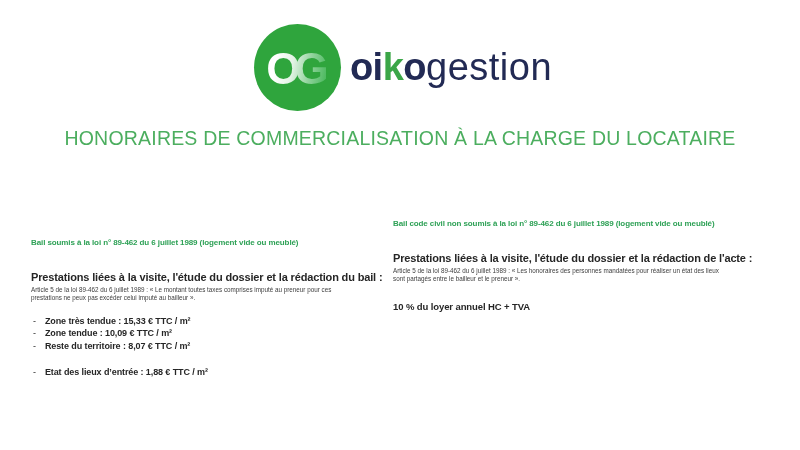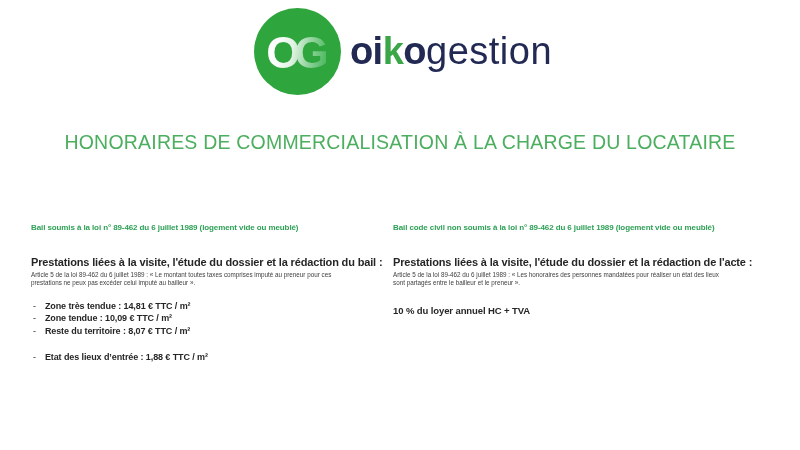--- a/index.html
+++ b/index.html
@@ -1,38 +1,38 @@
 <!DOCTYPE html>
 <html><head>
 <meta charset="utf-8">
 <style>
   * { margin:0; padding:0; box-sizing:border-box; }
   html,body { width:800px; height:450px; background:#ffffff; font-family:"Liberation Sans", sans-serif; }
   .page { position:relative; width:800px; height:450px; overflow:hidden; background:#ffffff; }
 
   
-  .logo-row { display:flex; align-items:center; justify-content:center; padding-top:8px; margin-left:6px; gap:9px; }
+  .logo-row { display:flex; align-items:center; justify-content:center; padding-top:24px; margin-left:6px; gap:9px; }
   .logo-circle { width:87px; height:87px; border-radius:50%; background:#2FA53D; display:flex; align-items:center; justify-content:center; flex:0 0 auto; }
   .monogram {
     font-size:44px; font-weight:bold; letter-spacing:-6px; padding-right:6px;
     background:linear-gradient(100deg, #ffffff 18%, #e3f3e5 42%, #8FD29B 68%, #4CB95F 92%);
     -webkit-background-clip:text; background-clip:text; color:transparent;
     transform:translateY(1px);
   }
   .wordmark { font-size:38px; color:#222A54; font-weight:bold; letter-spacing:-0.5px;text-align:right; }
   .wordmark .green { color:#3BA648; }
   .wordmark .light { font-weight:normal; letter-spacing:0.5px; }
 
   
-  .title { margin-top:36px; text-align:center; color:#4CAE5F; font-size:19.5px; font-weight:normal; letter-spacing:0.2px; }
+  .title { margin-top:16px; text-align:center; color:#4CAE5F; font-size:19.5px; font-weight:normal; letter-spacing:0.2px; }
 
   
   .columns { display:flex; margin-top:69px; padding-left:31px; }
   .col { display:block; }
-  .col-left { width:346px; }
+  .col-left { width:346px;margin-top:19px; }
   .col-right { width:372px; margin-left:16px; }
 
   .col-heading { color:#2EA156; font-weight:bold; font-size:8px; letter-spacing:-0.1px; white-space:nowrap; }
   .subheading { margin-top:24px; font-weight:bold; font-size:11px; color:#262626; letter-spacing:-0.15px; white-space:nowrap; }
   .legal { margin-top:3px; font-size:6.3px; color:#3d3d3d; line-height:1.32; max-width:332px; }
 
   .bullets { margin-top:12px; }
   .bullet { display:flex; font-weight:bold; font-size:9px; color:#262626; line-height:12.5px; letter-spacing:-0.1px; }
   .bullet::before { content:"-"; font-weight:normal; margin-left:2px; margin-right:9px; }
   .extra { margin-top:14px; }
@@ -52,21 +52,21 @@
 
   <div class="title">HONORAIRES DE COMMERCIALISATION À LA CHARGE DU LOCATAIRE</div>
 
   <div class="columns">
 
     <div class="col col-left">
       <div class="col-heading">Bail soumis à la loi n° 89-462 du 6 juillet 1989 (logement vide ou meublé)</div>
       <div class="subheading">Prestations liées à la visite, l'étude du dossier et la rédaction du bail :</div>
       <div class="legal">Article 5 de la loi 89-462 du 6 juillet 1989 : « Le montant toutes taxes comprises imputé au preneur pour ces prestations ne peux pas excéder celui imputé au bailleur ».</div>
       <div class="bullets">
-        <div class="bullet">Zone très tendue : 14,81 € TTC / m²</div>
+        <div class="bullet">Zone très tendue : 15,33 € TTC / m²</div>
         <div class="bullet">Zone tendue : 10,09 € TTC / m²</div>
         <div class="bullet">Reste du territoire : 8,07 € TTC / m²</div>
       </div>
       <div class="bullet extra">Etat des lieux d’entrée : 1,88 € TTC / m²</div>
     </div>
 
     <div class="col col-right">
       <div class="col-heading">Bail code civil non soumis à la loi n° 89-462 du 6 juillet 1989 (logement vide ou meublé)</div>
       <div class="subheading">Prestations liées à la visite, l'étude du dossier et la rédaction de l'acte :</div>
       <div class="legal">Article 5 de la loi 89-462 du 6 juillet 1989 : « Les honoraires des personnes mandatées pour réaliser un état des lieux sont partagés entre le bailleur et le preneur ».</div>

